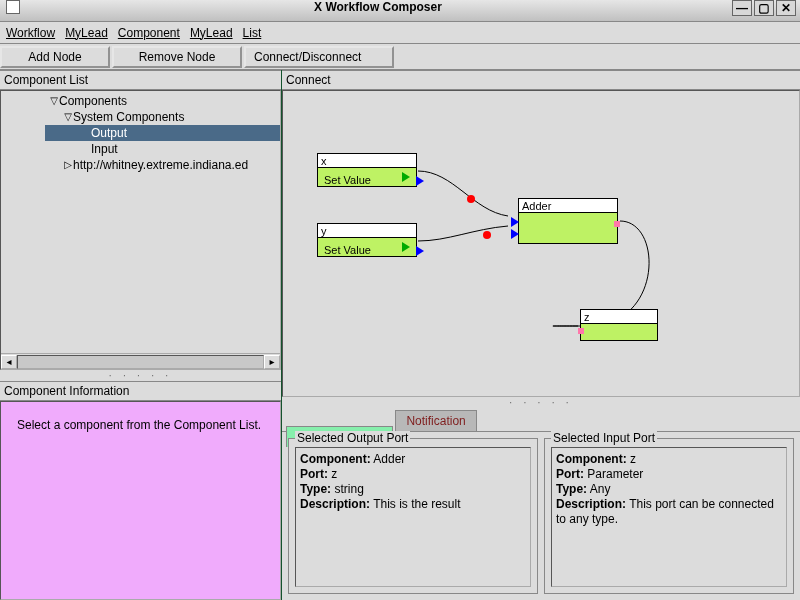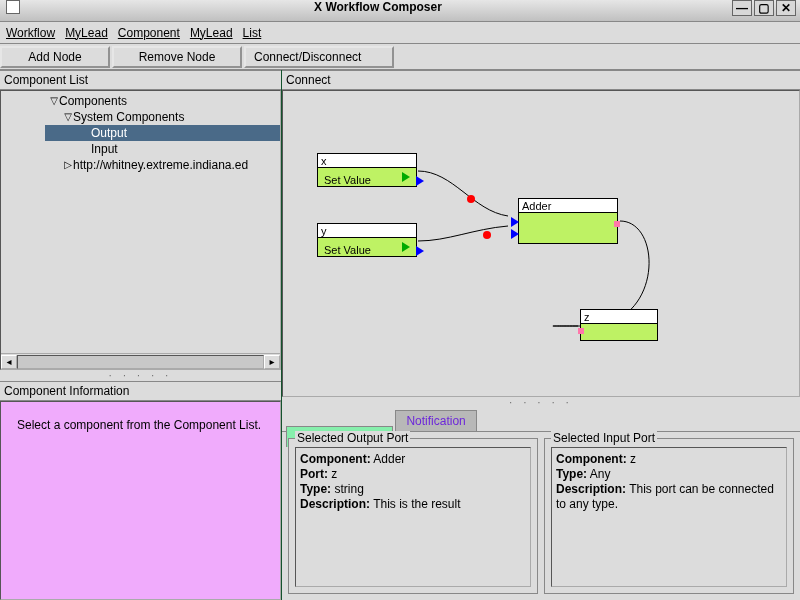--- a/index.html
+++ b/index.html
@@ -175,21 +175,21 @@
     flex-direction:column;
     background:#dcdcdc;
   }
   .tabbar { display:flex; height:24px; align-items:flex-end; padding-left:4px; border-bottom:1px solid #888;}
   .tab {
     border:1px solid #888; border-bottom:none;
     padding:3px 10px; margin-right:2px;
     background:#dcdcdc;
     font-size:12px;
   }
-  .tab.inactive { background:#b8b8b8; color:#6d28d9; }
+  .tab.inactive { background:#b8b8b8; color:#7f1d1d; }
   .tab.active { background:#86efac; position:relative; top:16px;font-style:italic;}
   .tab-body {
     flex:1;
     display:flex;
     padding:6px;
     gap:6px;
   }
   .port-panel {
     flex:1;
     border:1px solid #888;
@@ -329,20 +329,21 @@
             <div class="line"><b>Component:</b> <span>Adder</span></div>
             <div class="line"><b>Port:</b> <span>z</span></div>
             <div class="line"><b>Type:</b> <span>string</span></div>
             <div class="line"><b>Description:</b> <span>This is the result</span></div>
           </div>
         </div>
         <div class="port-panel">
           <div class="legend">Selected Input Port</div>
           <div class="inner">
             <div class="line"><b>Component:</b> <span>z</span></div>
+            <div class="line"><b>Port:</b> <span>Parameter</span></div>
             <div class="line"><b>Type:</b> <span>Any</span></div>
             <div class="line"><b>Description:</b> <span>This port can be connected to any type.</span></div>
           </div>
         </div>
       </div>
     </div>
   </div>
 </div>
 
 </body></html>

